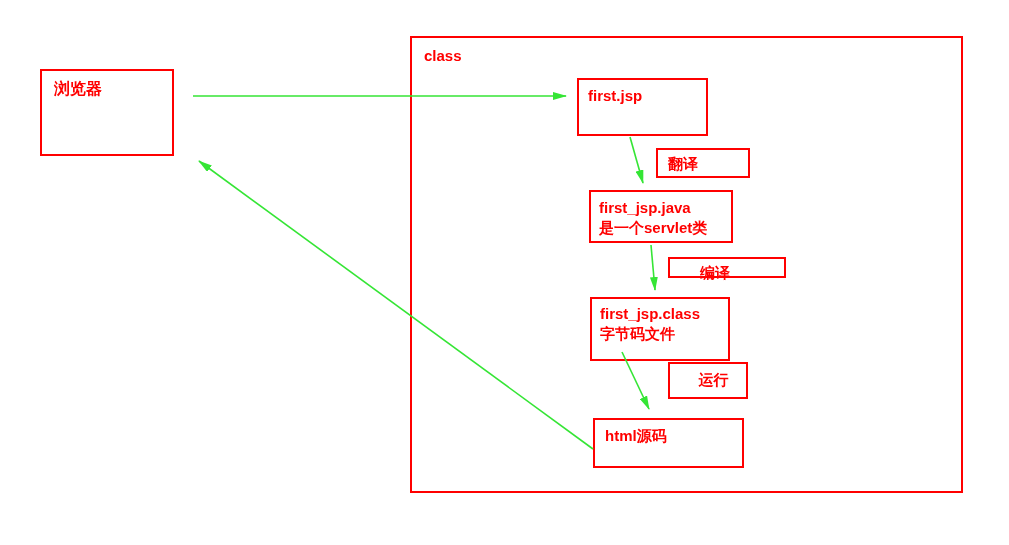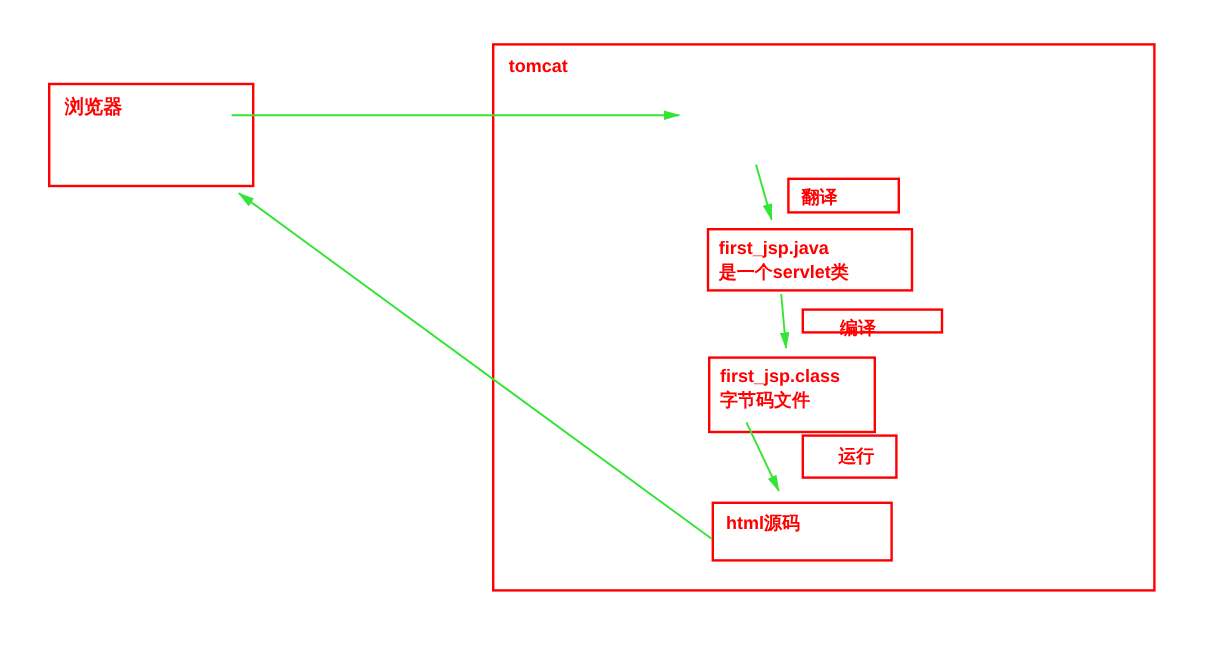--- a/index.html
+++ b/index.html
@@ -24,31 +24,31 @@
     font-weight: bold;
     font-size: 15px;
     box-sizing: border-box;
     background: transparent;
   }
   .box .lbl { display: block; }
 
   
   .tomcat-box  { left: 410px; top: 36px;  width: 553px; height: 457px; }
   .tomcat-box .lbl { padding: 9px 0 0 12px; }
-  .browser-box { left: 40px;  top: 69px;  width: 172px; height: 87px; }
+  .browser-box { left: 40px;  top: 69px;  width: 134px; height: 87px; }
   .browser-box .lbl { padding: 8px 0 0 12px; font-size: 16px; }
 
   
   .firstjsp-box { left: 577px; top: 78px;  width: 131px; height: 58px; }
   .firstjsp-box .lbl { padding: 7px 0 0 9px; }
 
   .translate-box { left: 656px; top: 148px; width: 94px;  height: 30px; }
   .translate-box .lbl { padding: 5px 0 0 10px; }
 
-  .java-box { left: 589px; top: 190px; width: 172px; height: 53px; line-height: 20px; }
+  .java-box { left: 589px; top: 190px; width: 144px; height: 53px; line-height: 20px; }
   .java-box .lines { padding: 6px 0 0 8px; }
 
   .compile-box { left: 668px; top: 257px; width: 118px; height: 21px; padding-left: 20px; }
   .compile-box .lbl { padding: 5px 0 0 10px; }
 
   .class-box { left: 590px; top: 297px; width: 140px; height: 64px; line-height: 20px; }
   .class-box .lines { padding: 5px 0 0 8px; }
 
   .run-box { left: 668px; top: 362px; width: 80px; height: 37px; text-align: center; }
   .run-box .lbl { padding: 7px 0 0 11px; }
@@ -64,27 +64,30 @@
     pointer-events: none;
   }
   .arrows line { stroke: var(--green); stroke-width: 1.6; }
 </style>
 </head>
 <body>
 
 <div class="canvas">
 
   <div class="box tomcat-box">
-    <span class="lbl">tomcat</span>
+    <span class="lbl">class</span>
   </div>
 
   <div class="box browser-box">
     <span class="lbl">浏览器</span>
   </div>
 
+  <div class="box firstjsp-box">
+    <span class="lbl">first.jsp</span>
+  </div>
 
   <div class="box translate-box">
     <span class="lbl">翻译</span>
   </div>
 
   <div class="box java-box">
     <div class="lines">
       <span class="lbl">first_jsp.java</span>
       <span class="lbl">是一个servlet类</span>
     </div>

